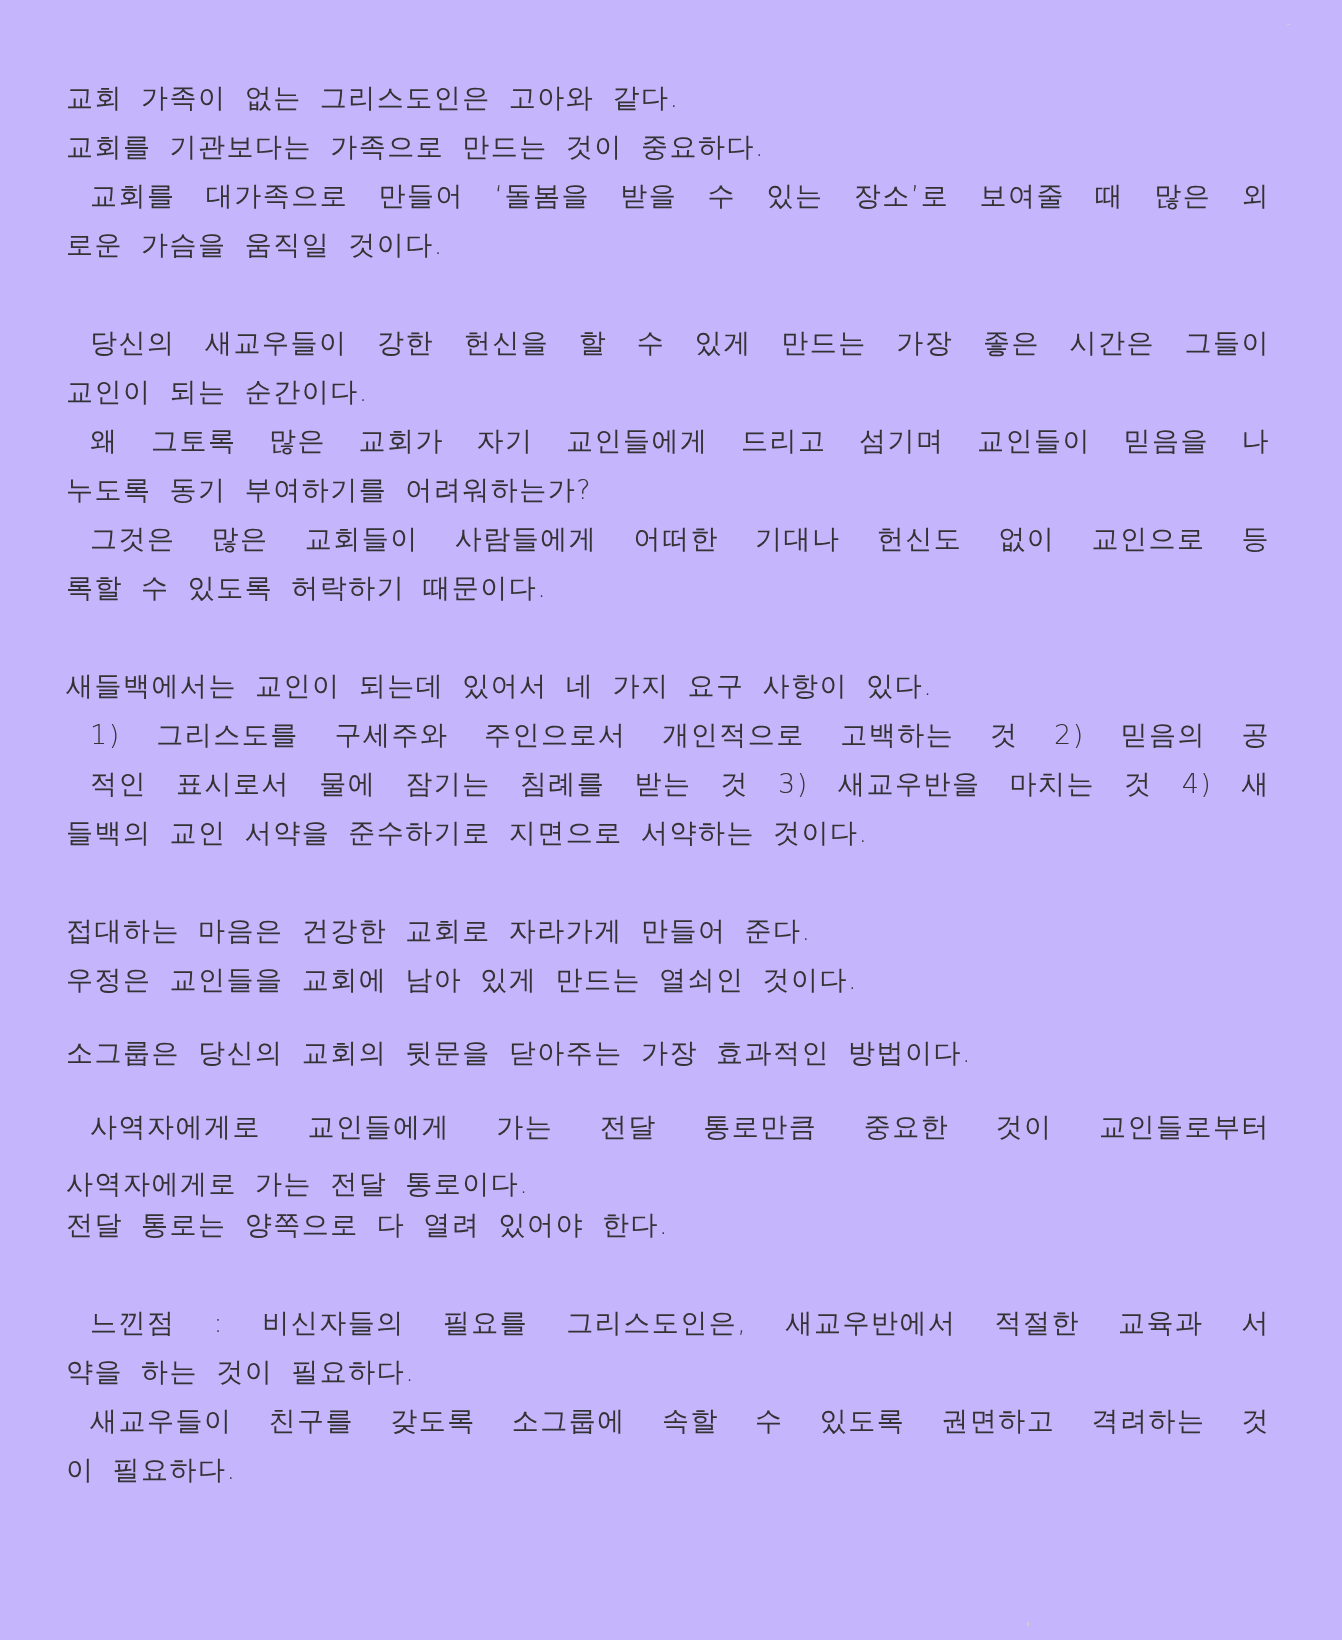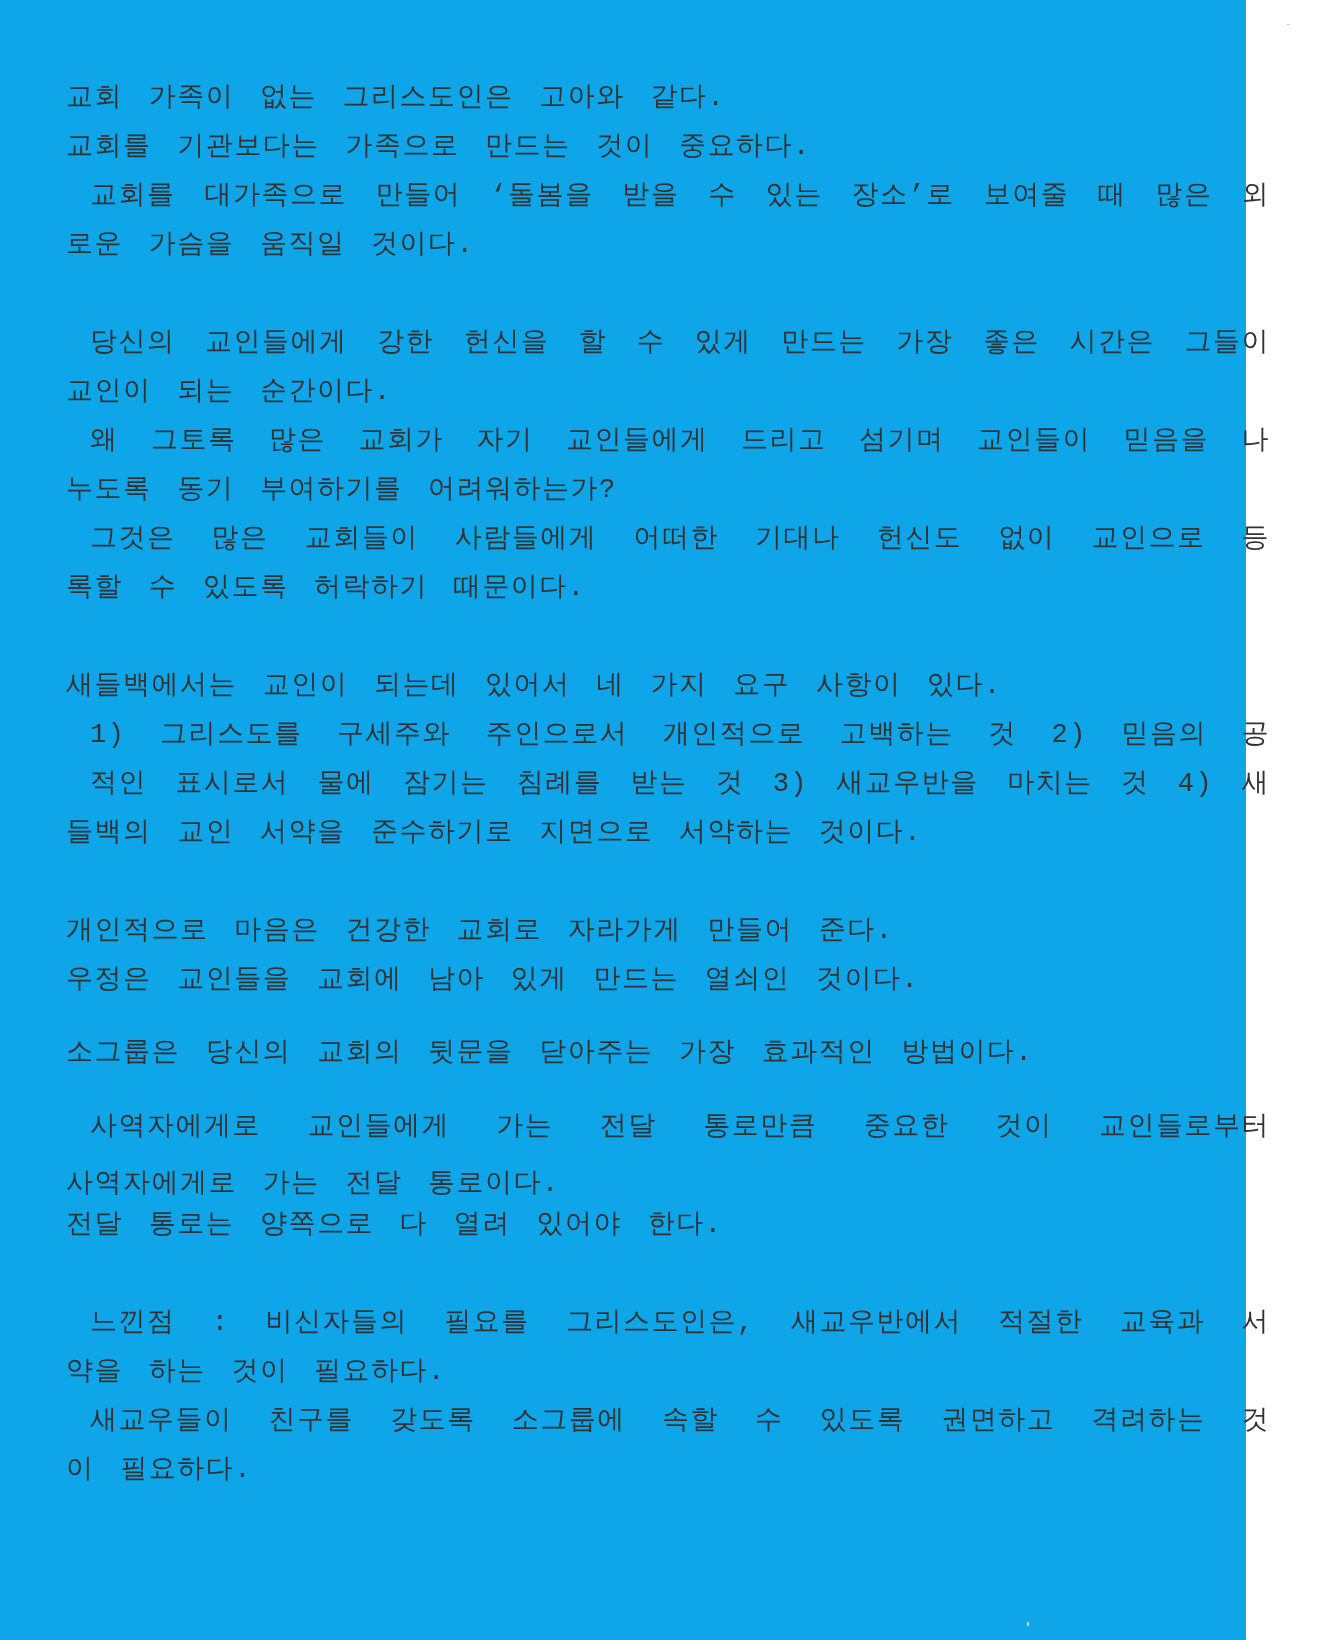--- a/index.html
+++ b/index.html
@@ -11,24 +11,23 @@
       width: 1342px;
       height: 1640px;
       position: relative;
       overflow: hidden;
       font-family: "DejaVu Sans", "Liberation Sans", sans-serif;
       color: #2a2a2a;
     }
     .page {
       position: absolute;
       left: 0; top: 0;
-      width: 1246px;
+      width: 1342px;
       height: 1640px;
-      background: #0ea5e9;
-      font-family: Liberation Mono, monospace;
+      background: #c4b5fd;
     }
     .doc-line {
       position: absolute;
       left: 66px;
       width: 1180px;
       font-size: 27px;
       line-height: 34px;
       height: 34px;
       white-space: nowrap;
       letter-spacing: 1.5px;
@@ -53,37 +52,37 @@
 <div class="page">
 
   <div>
     <div class="doc-line" style="top:81px;">교회 가족이 없는 그리스도인은 고아와 같다.</div>
     <div class="doc-line" style="top:130px;">교회를 기관보다는 가족으로 만드는 것이 중요하다.</div>
     <div class="doc-line justify" style="top:179px;">교회를 대가족으로 만들어 ‘돌봄을 받을 수 있는 장소’로 보여줄 때 많은 외</div>
     <div class="doc-line" style="top:228px;">로운 가슴을 움직일 것이다.</div>
   </div>
 
   <div>
-    <div class="doc-line justify" style="top:326px;">당신의 교인들에게 강한 헌신을 할 수 있게 만드는 가장 좋은 시간은 그들이</div>
+    <div class="doc-line justify" style="top:326px;">당신의 새교우들이 강한 헌신을 할 수 있게 만드는 가장 좋은 시간은 그들이</div>
     <div class="doc-line" style="top:375px;">교인이 되는  순간이다.</div>
     <div class="doc-line justify" style="top:424px;">왜 그토록 많은 교회가 자기 교인들에게 드리고 섬기며 교인들이 믿음을 나</div>
     <div class="doc-line" style="top:473px;">누도록 동기 부여하기를 어려워하는가?</div>
     <div class="doc-line justify" style="top:522px;">그것은 많은 교회들이 사람들에게 어떠한 기대나 헌신도 없이 교인으로 등</div>
     <div class="doc-line" style="top:571px;">록할 수 있도록 허락하기 때문이다.</div>
   </div>
 
   <div>
     <div class="doc-line" style="top:669px;">새들백에서는 교인이 되는데 있어서 네 가지 요구 사항이 있다.</div>
     <div class="doc-line justify" style="top:718px;">1) 그리스도를 구세주와 주인으로서 개인적으로 고백하는 것 2) 믿음의 공</div>
     <div class="doc-line justify" style="top:767px;">적인 표시로서 물에 잠기는 침례를 받는 것 3) 새교우반을 마치는 것 4) 새</div>
     <div class="doc-line" style="top:816px;">들백의 교인 서약을 준수하기로 지면으로 서약하는 것이다.</div>
   </div>
 
   <div>
-    <div class="doc-line" style="top:914px;">개인적으로 마음은 건강한 교회로 자라가게 만들어 준다.</div>
+    <div class="doc-line" style="top:914px;">접대하는 마음은 건강한 교회로 자라가게 만들어 준다.</div>
     <div class="doc-line" style="top:963px;">우정은 교인들을 교회에 남아 있게 만드는 열쇠인 것이다.</div>
     <div class="doc-line" style="top:1036px;">소그룹은 당신의 교회의 뒷문을 닫아주는 가장 효과적인 방법이다.</div>
   </div>
 
   <div>
     <div class="doc-line justify" style="top:1110px;">사역자에게로 교인들에게 가는 전달 통로만큼 중요한 것이 교인들로부터</div>
     <div class="doc-line" style="top:1159px;margin-top:8px;">사역자에게로 가는 전달 통로이다.</div>
     <div class="doc-line" style="top:1208px;">전달 통로는 양쪽으로 다 열려 있어야 한다.</div>
   </div>
 

